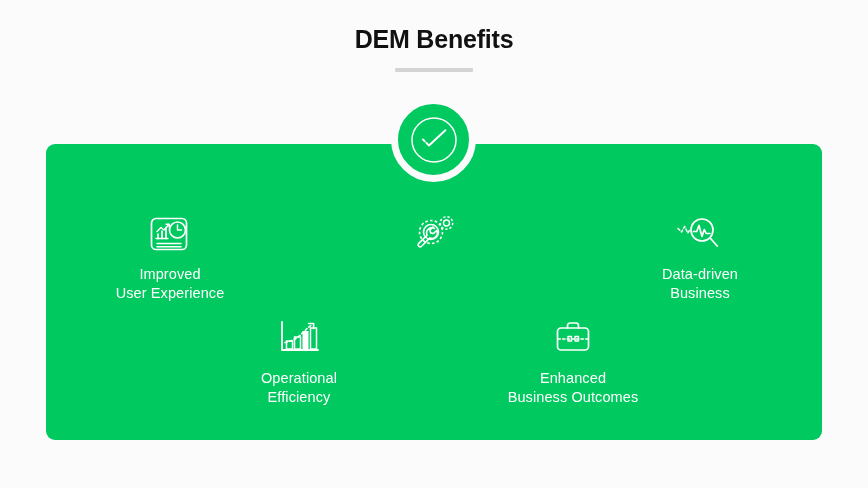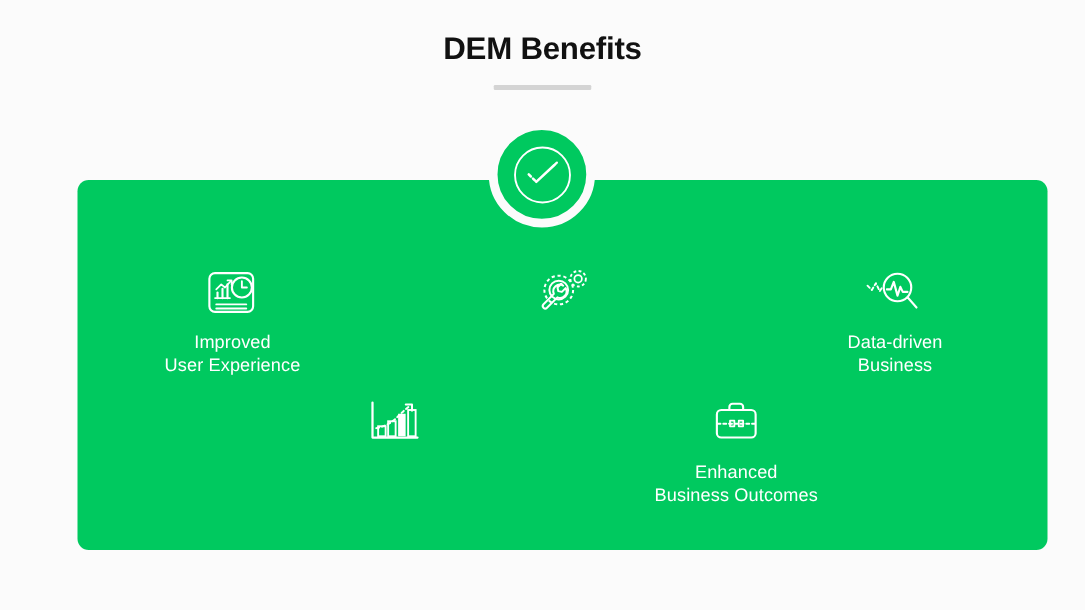--- a/index.html
+++ b/index.html
@@ -39,21 +39,21 @@
     width: 78px;
     height: 4px;
     background: #d4d4d4;
     margin: 12px auto 0 auto;
     border-radius: 1px;
   }
 
   
   .panel {
     position: absolute;
-    left: 62px;
+    left: 46px;
     top: 144px;
     width: 776px;
     height: 296px;
     background: #00c95f;
     border-radius: 9px;
   }
 
   
   .badge {
     position: absolute;
@@ -179,20 +179,22 @@
 
           <rect x="10.5" y="24" width="6" height="8" stroke="#ffffff" stroke-width="1.5"></rect>
           <rect x="18.5" y="20" width="6" height="12" stroke="#ffffff" stroke-width="1.5"></rect>
           <rect x="26.5" y="14" width="6" height="18" fill="#ffffff"></rect>
           <rect x="34.5" y="11" width="6" height="21" stroke="#ffffff" stroke-width="1.5"></rect>
 
           <path d="M9 25.5c6-1 12-4 16.5-8.5 3.2-3.2 6-6 9.5-8.5" stroke="#ffffff" stroke-width="1.6" stroke-linecap="round" stroke-dasharray="2.4 2.4"></path>
           <path d="M32.6 6.5h5v5" stroke="#ffffff" stroke-width="1.6" stroke-linecap="round" stroke-linejoin="round"></path>
         </svg>
       </div>
+      <div class="item-label">Operational
+Efficiency</div>
     </div>
 
     <div class="item item-outcomes" style="left:427px; top:172px;">
       <div class="item-icon">
         <svg width="44" height="40" viewBox="0 0 44 40" fill="none" xmlns="http://www.w3.org/2000/svg">
           <path d="M16.5 10V7.5a2.5 2.5 0 0 1 2.5-2.5h6a2.5 2.5 0 0 1 2.5 2.5V10" stroke="#ffffff" stroke-width="1.7" stroke-linecap="round" stroke-linejoin="round"></path>
           <rect x="6.5" y="10" width="31" height="22" rx="3.5" stroke="#ffffff" stroke-width="1.7"></rect>
           <path d="M7 21h30" stroke="#ffffff" stroke-width="1.5" stroke-linecap="round" stroke-dasharray="2.4 2.2"></path>
           <path d="M17 18.5h3.5v4.5H17z" stroke="#ffffff" stroke-width="1.4" stroke-linejoin="round"></path>
           <path d="M24 18.5h3.5v4.5H24z" stroke="#ffffff" stroke-width="1.4" stroke-linejoin="round"></path>

